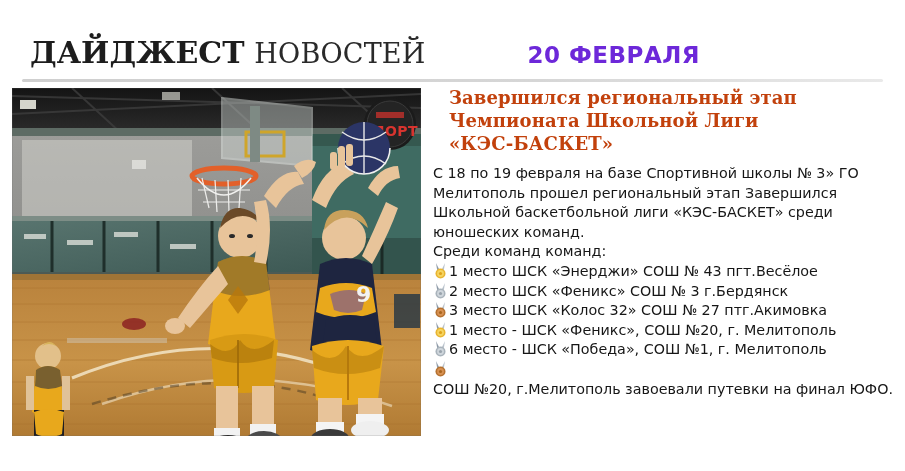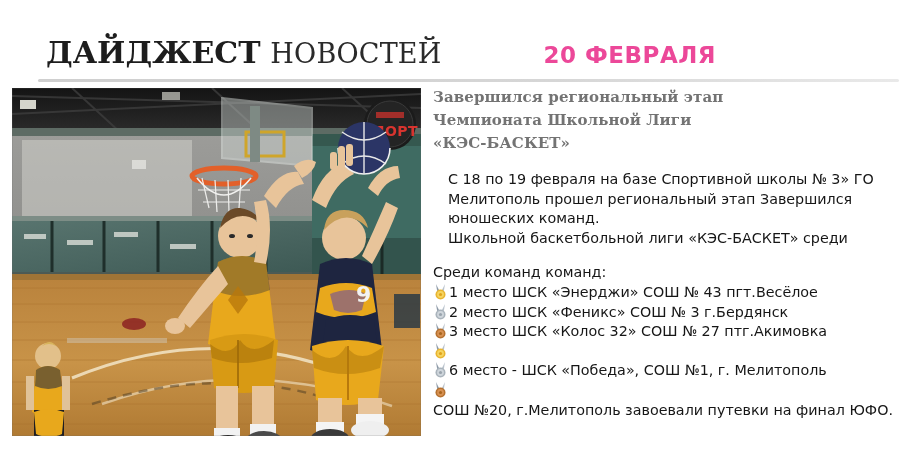--- a/index.html
+++ b/index.html
@@ -11,21 +11,21 @@
     width: 905px;
     height: 471px;
     overflow: hidden;
     font-family: "DejaVu Sans", sans-serif;
     position: relative;
   }
 
   
   .masthead {
     position: absolute;
-    left: 16px; top: 0;
+    left: 0; top: 0;
     width: 726px;
     height: 82px;
     text-align: right;
   }
   .masthead-title {
     position: absolute;
     left: 30px;
     top: 36px;
     font-family: "DejaVu Serif", serif;
     font-size: 30px;
@@ -44,21 +44,21 @@
     font-size: 27px;
   }
   .masthead-date {
     position: absolute;
     right: 26px;
     top: 41px;
     font-family: "DejaVu Sans", sans-serif;
     font-weight: 700;
     font-size: 23px;
     line-height: 28px;
-    color: #ec4899;
+    color: #6d28d9;
     white-space: nowrap;
     letter-spacing: 0.5px;
   }
   .masthead-rule {
     position: absolute;
     left: 22px;
     top: 79px;
     width: 861px;
     height: 3px;
     background: linear-gradient(to right, #cfcfcf 0%, #d6d6d6 60%, #e9e9e9 100%);
@@ -80,36 +80,36 @@
   
   .article {
     position: absolute;
     left: 433px;
     top: 86px;
     width: 466px;
   }
   .headline {
     font-family: "DejaVu Serif", serif;
     font-weight: 700;
-    font-size: 15px;
+    font-size: 18px;
     line-height: 23px;
-    color: #737373;
-    margin: 0 0 9px 0;
+    color: #c2410c;
+    margin: 0 0 9px 16px;
     letter-spacing: 0.1px;
   }
   .headline div { white-space: nowrap; }
 
   .bodytext {
     font-family: "DejaVu Sans", sans-serif;
     font-size: 14.3px;
     line-height: 19.6px;
     color: #161616;
   }
   .para {
-    margin: 15px;
+    margin: 0;
   }
   .para .pline { white-space: nowrap; display: block; }
 
   .section-label {
     display: block;
     white-space: nowrap;
   }
 
   .result-row {
     display: block;
@@ -350,22 +350,22 @@
     <div>Завершился региональный этап</div>
     <div>Чемпионата Школьной Лиги</div>
     <div>«КЭС-БАСКЕТ»</div>
   </div>
 
   <div class="bodytext">
 
     <div class="para">
       <span class="pline">С 18 по 19 февраля на базе Спортивной школы № 3» ГО</span>
       <span class="pline">Мелитополь прошел региональный этап Завершился</span>
+      <span class="pline">Школьной баскетбольной лиги «КЭС-БАСКЕТ» среди</span>
       <span class="pline">юношеских команд.</span>
-      <span class="pline">Школьной баскетбольной лиги «КЭС-БАСКЕТ» среди</span>
     </div>
 
     <span class="section-label">Среди команд команд:</span>
 
     <span class="result-row">
       <span class="medal">
         <svg width="15" height="16" viewBox="0 0 15 16">
             <path d="M3 0 L6 6 L4.2 7.2 Z" fill="#8e9aa8"></path>
             <path d="M12 0 L9 6 L10.8 7.2 Z" fill="#b9c2cc"></path>
             <circle cx="7.5" cy="10.5" r="5" fill="#e8b430"></circle>
@@ -402,21 +402,21 @@
 
     <span class="result-row">
       <span class="medal">
         <svg width="15" height="16" viewBox="0 0 15 16">
             <path d="M3 0 L6 6 L4.2 7.2 Z" fill="#8e9aa8"></path>
             <path d="M12 0 L9 6 L10.8 7.2 Z" fill="#b9c2cc"></path>
             <circle cx="7.5" cy="10.5" r="5" fill="#e8b430"></circle>
             <circle cx="7.5" cy="10.5" r="3.4" fill="#f6d560"></circle>
             <circle cx="7.5" cy="10.5" r="1.6" fill="#e0a41c"></circle>
           </svg>
-      </span>
+      </span><span>1 место - ШСК «Феникс», СОШ №20, г. Мелитополь</span>
     </span>
 
     <span class="result-row">
       <span class="medal">
         <svg width="15" height="16" viewBox="0 0 15 16">
             <path d="M3 0 L6 6 L4.2 7.2 Z" fill="#8e9aa8"></path>
             <path d="M12 0 L9 6 L10.8 7.2 Z" fill="#b9c2cc"></path>
             <circle cx="7.5" cy="10.5" r="5" fill="#a9b3bb"></circle>
             <circle cx="7.5" cy="10.5" r="3.4" fill="#cfd6dc"></circle>
             <circle cx="7.5" cy="10.5" r="1.6" fill="#9aa4ad"></circle>

